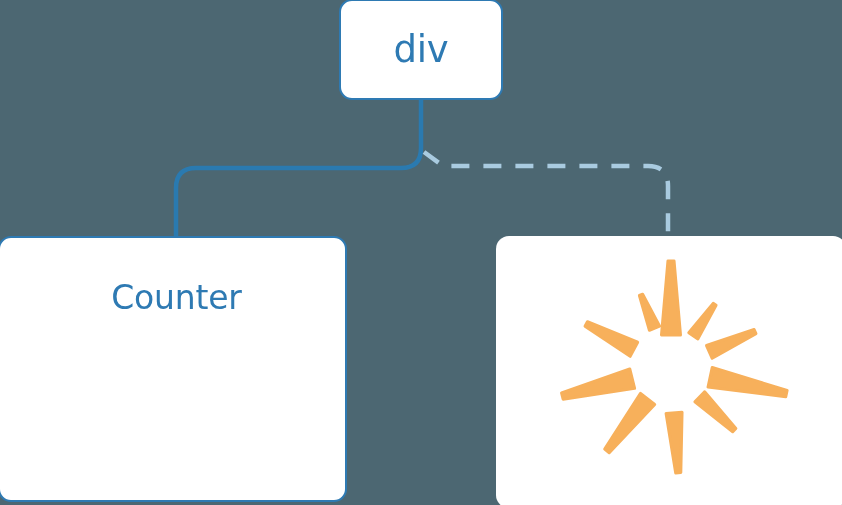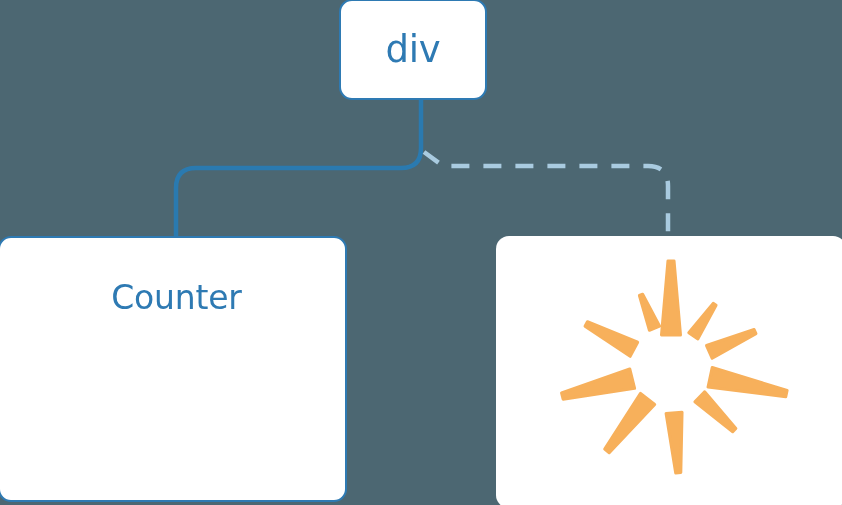--- a/index.html
+++ b/index.html
@@ -29,21 +29,21 @@
     overflow: visible;
   }
   .node-card {
     position: absolute;
     background: #ffffff;
     box-sizing: border-box;
   }
   #node-div {
     left: 339px;
     top: -1px;
-    width: 148px;
+    width: 164px;
     height: 101px;
     border: 2px solid #2e7ab3;
     border-radius: 13px;
     display: flex;
     align-items: center;
     justify-content: center;
   }
   #node-counter {
     left: -2px;
     top: 236px;

